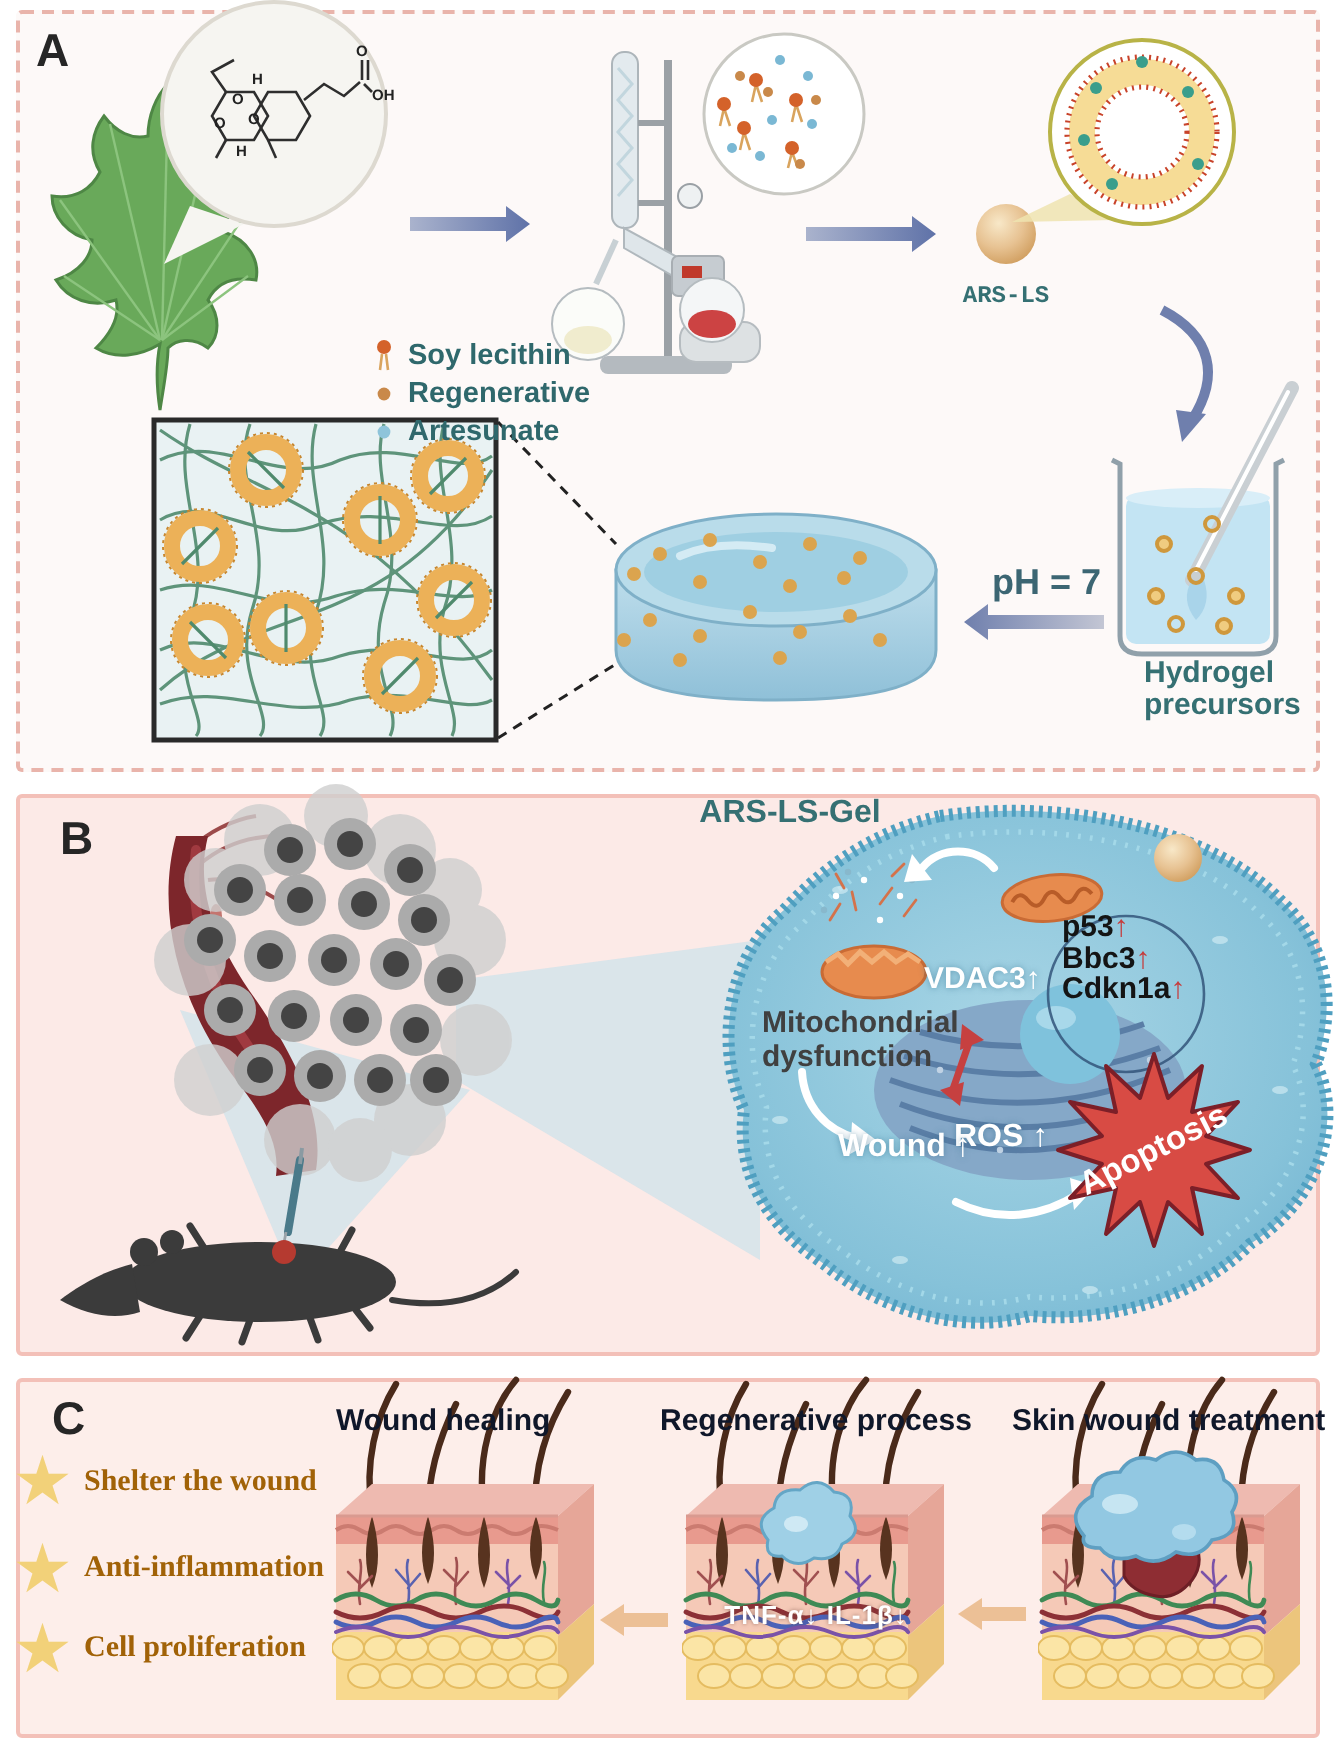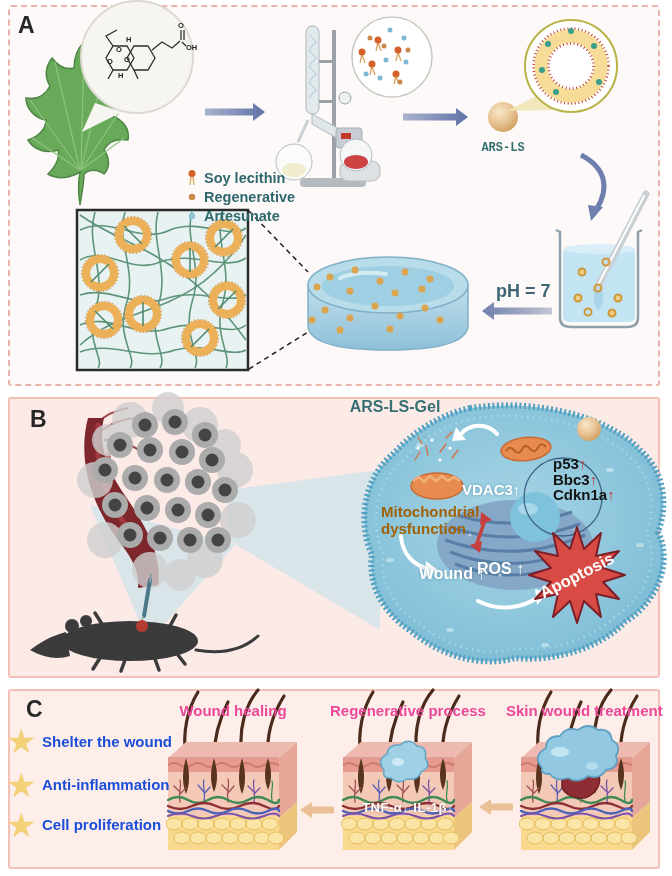--- a/index.html
+++ b/index.html
@@ -12,24 +12,24 @@
   svg{display:block;}
   #art{position:absolute;left:0;top:0;z-index:2;pointer-events:none;}
   .txt{position:absolute;z-index:3;white-space:nowrap;}
   .panel-letter{font-size:23px;font-weight:bold;color:#262626;}
   .teal{color:#357073;font-weight:bold;}
   .legend-row{display:flex;align-items:center;gap:6px;height:19px;}
   .legend-label{font-size:14.5px;font-weight:bold;color:#2f686c;}
   .white-lbl{color:#ffffff;font-weight:bold;text-shadow:0 0 3px rgba(50,110,140,.55);}
   .gene-line{font-size:15px;font-weight:bold;color:#141414;line-height:15.5px;}
   .red-up{color:#c63d3d;}
-  .mito-lbl{font-size:15px;font-weight:bold;color:#a16207;line-height:17px;}
-  .bullet-label{font-size:15px;font-weight:bold;color:#1d4ed8;}
+  .mito-lbl{font-size:15px;font-weight:bold;color:#404040;line-height:17px;}
+  .bullet-label{font-size:15px;font-weight:bold;color:#a16207;font-family:Liberation Serif, serif;}
   .star{font-size:34px;line-height:34px;color:#f2d179;}
-  .skin-title{font-size:15px;font-weight:bold;color:#ec4899;text-align:center;}
+  .skin-title{font-size:15px;font-weight:bold;color:#0f172a;}
   .cyto{font-size:13px;font-weight:bold;color:#ffffff;text-shadow:0 0 2px rgba(120,80,70,.7);letter-spacing:.5px;}
   .apo{font-size:16.5px;font-weight:bold;color:#fff;transform:rotate(-27deg);text-align:center;width:110px;}
 </style>
 </head>
 <body>
 
 <div id="stage">
 
   <div id="panelA" class="panel"></div>
   <div id="panelB" class="panel"></div>
@@ -583,24 +583,28 @@
     <div class="legend-row">
       <svg width="12" height="12">
           <circle cx="6" cy="6" r="3.2" fill="#8ec4da"></circle>
         </svg>
       <span class="legend-label">Artesunate</span>
     </div>
   </div>
 
   <div class="txt teal" style="left:450px;top:141px;width:106px;text-align:center;font-size:12px;font-family:Liberation Mono, monospace;">ARS-LS</div>
   <div class="txt" style="left:496px;top:281px;font-size:18px;font-weight:bold;color:#3c6673;">pH = 7</div>
+  <div class="txt teal" style="left:572px;top:329px;font-size:15px;line-height:16px;">
+    <div>Hydrogel</div>
+    <div>precursors</div>
+  </div>
   <div class="txt teal" style="left:330px;top:354px;width:130px;text-align:center;font-size:16px;margin-top:44px;">ARS-LS-Gel</div>
 
   <div class="txt white-lbl" style="left:462px;top:481px;font-size:15px;">VDAC3↑</div>
-  <div class="txt" style="left:531px;top:456px;margin-left:22px;">
+  <div class="txt" style="left:531px;top:456px;">
     <div class="gene-line"><span>p53</span><span class="red-up">↑</span></div>
     <div class="gene-line"><span>Bbc3</span><span class="red-up">↑</span></div>
     <div class="gene-line"><span>Cdkn1a</span><span class="red-up">↑</span></div>
   </div>
   <div class="txt mito-lbl" style="left:381px;top:503px;">
     <div>Mitochondrial</div>
     <div>dysfunction</div>
   </div>
   <div class="txt white-lbl" style="left:477px;top:560px;font-size:16px;">ROS ↑</div>
   <div class="txt white-lbl" style="left:419px;top:565px;font-size:16px;">Wound ↑</div>

